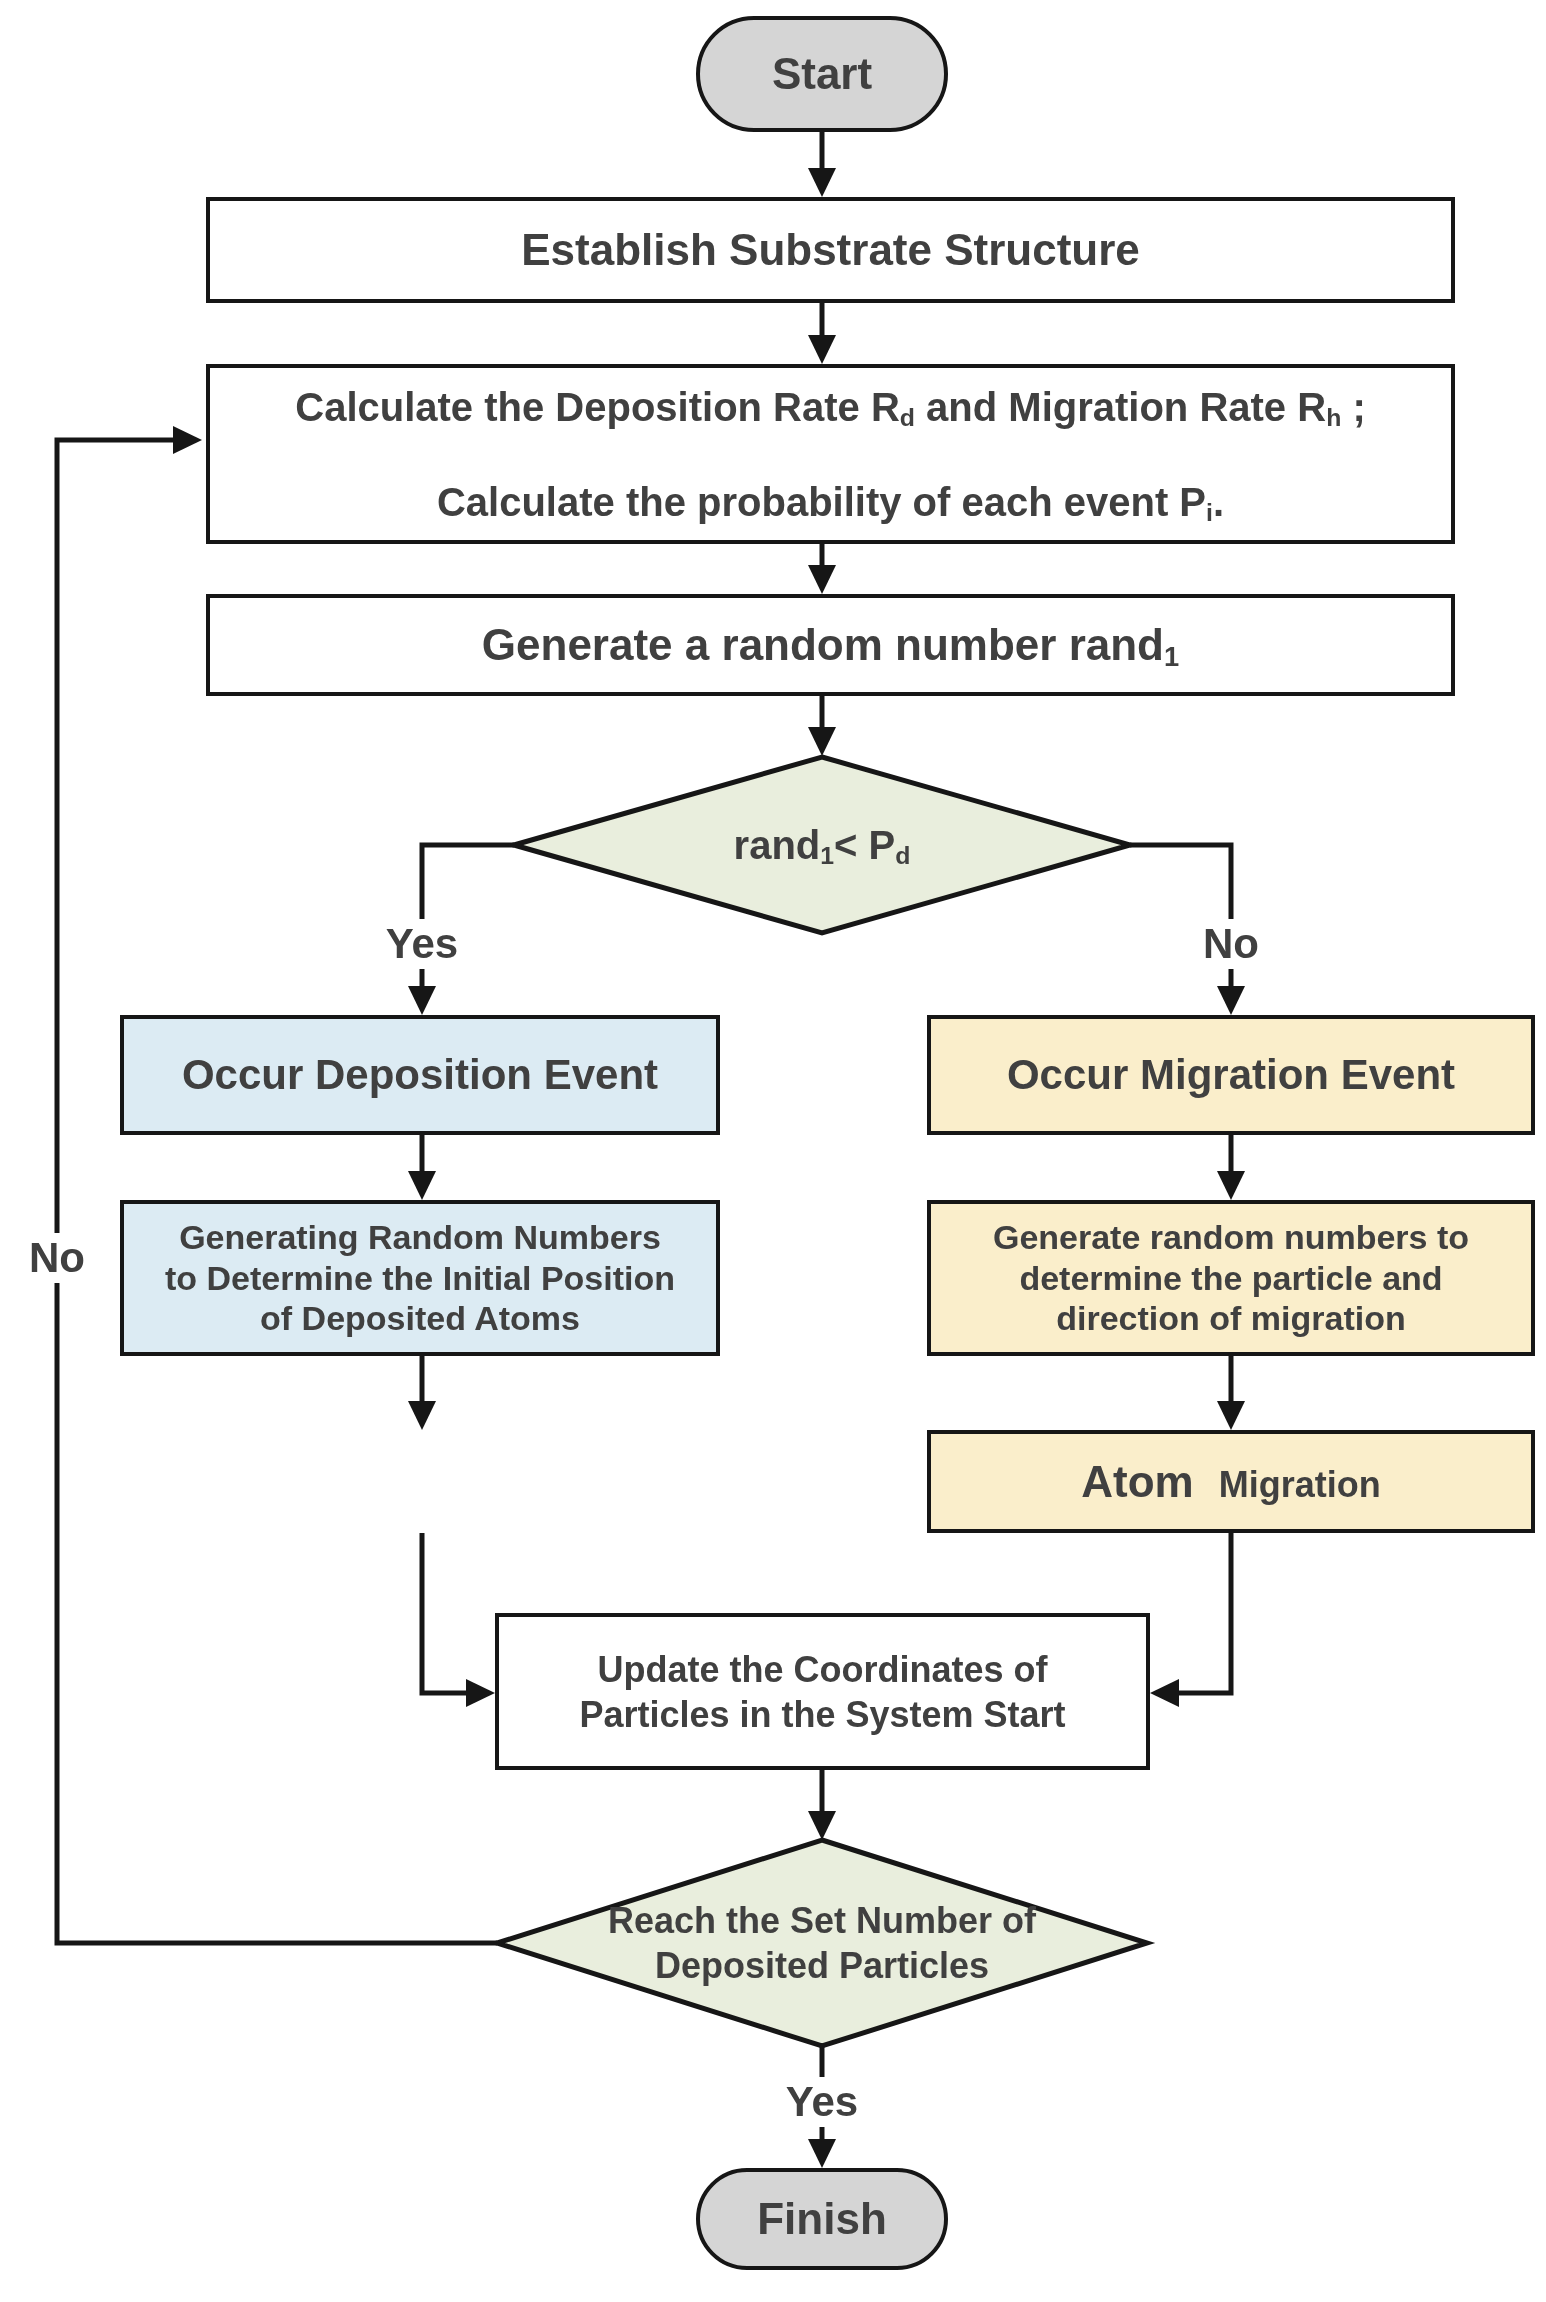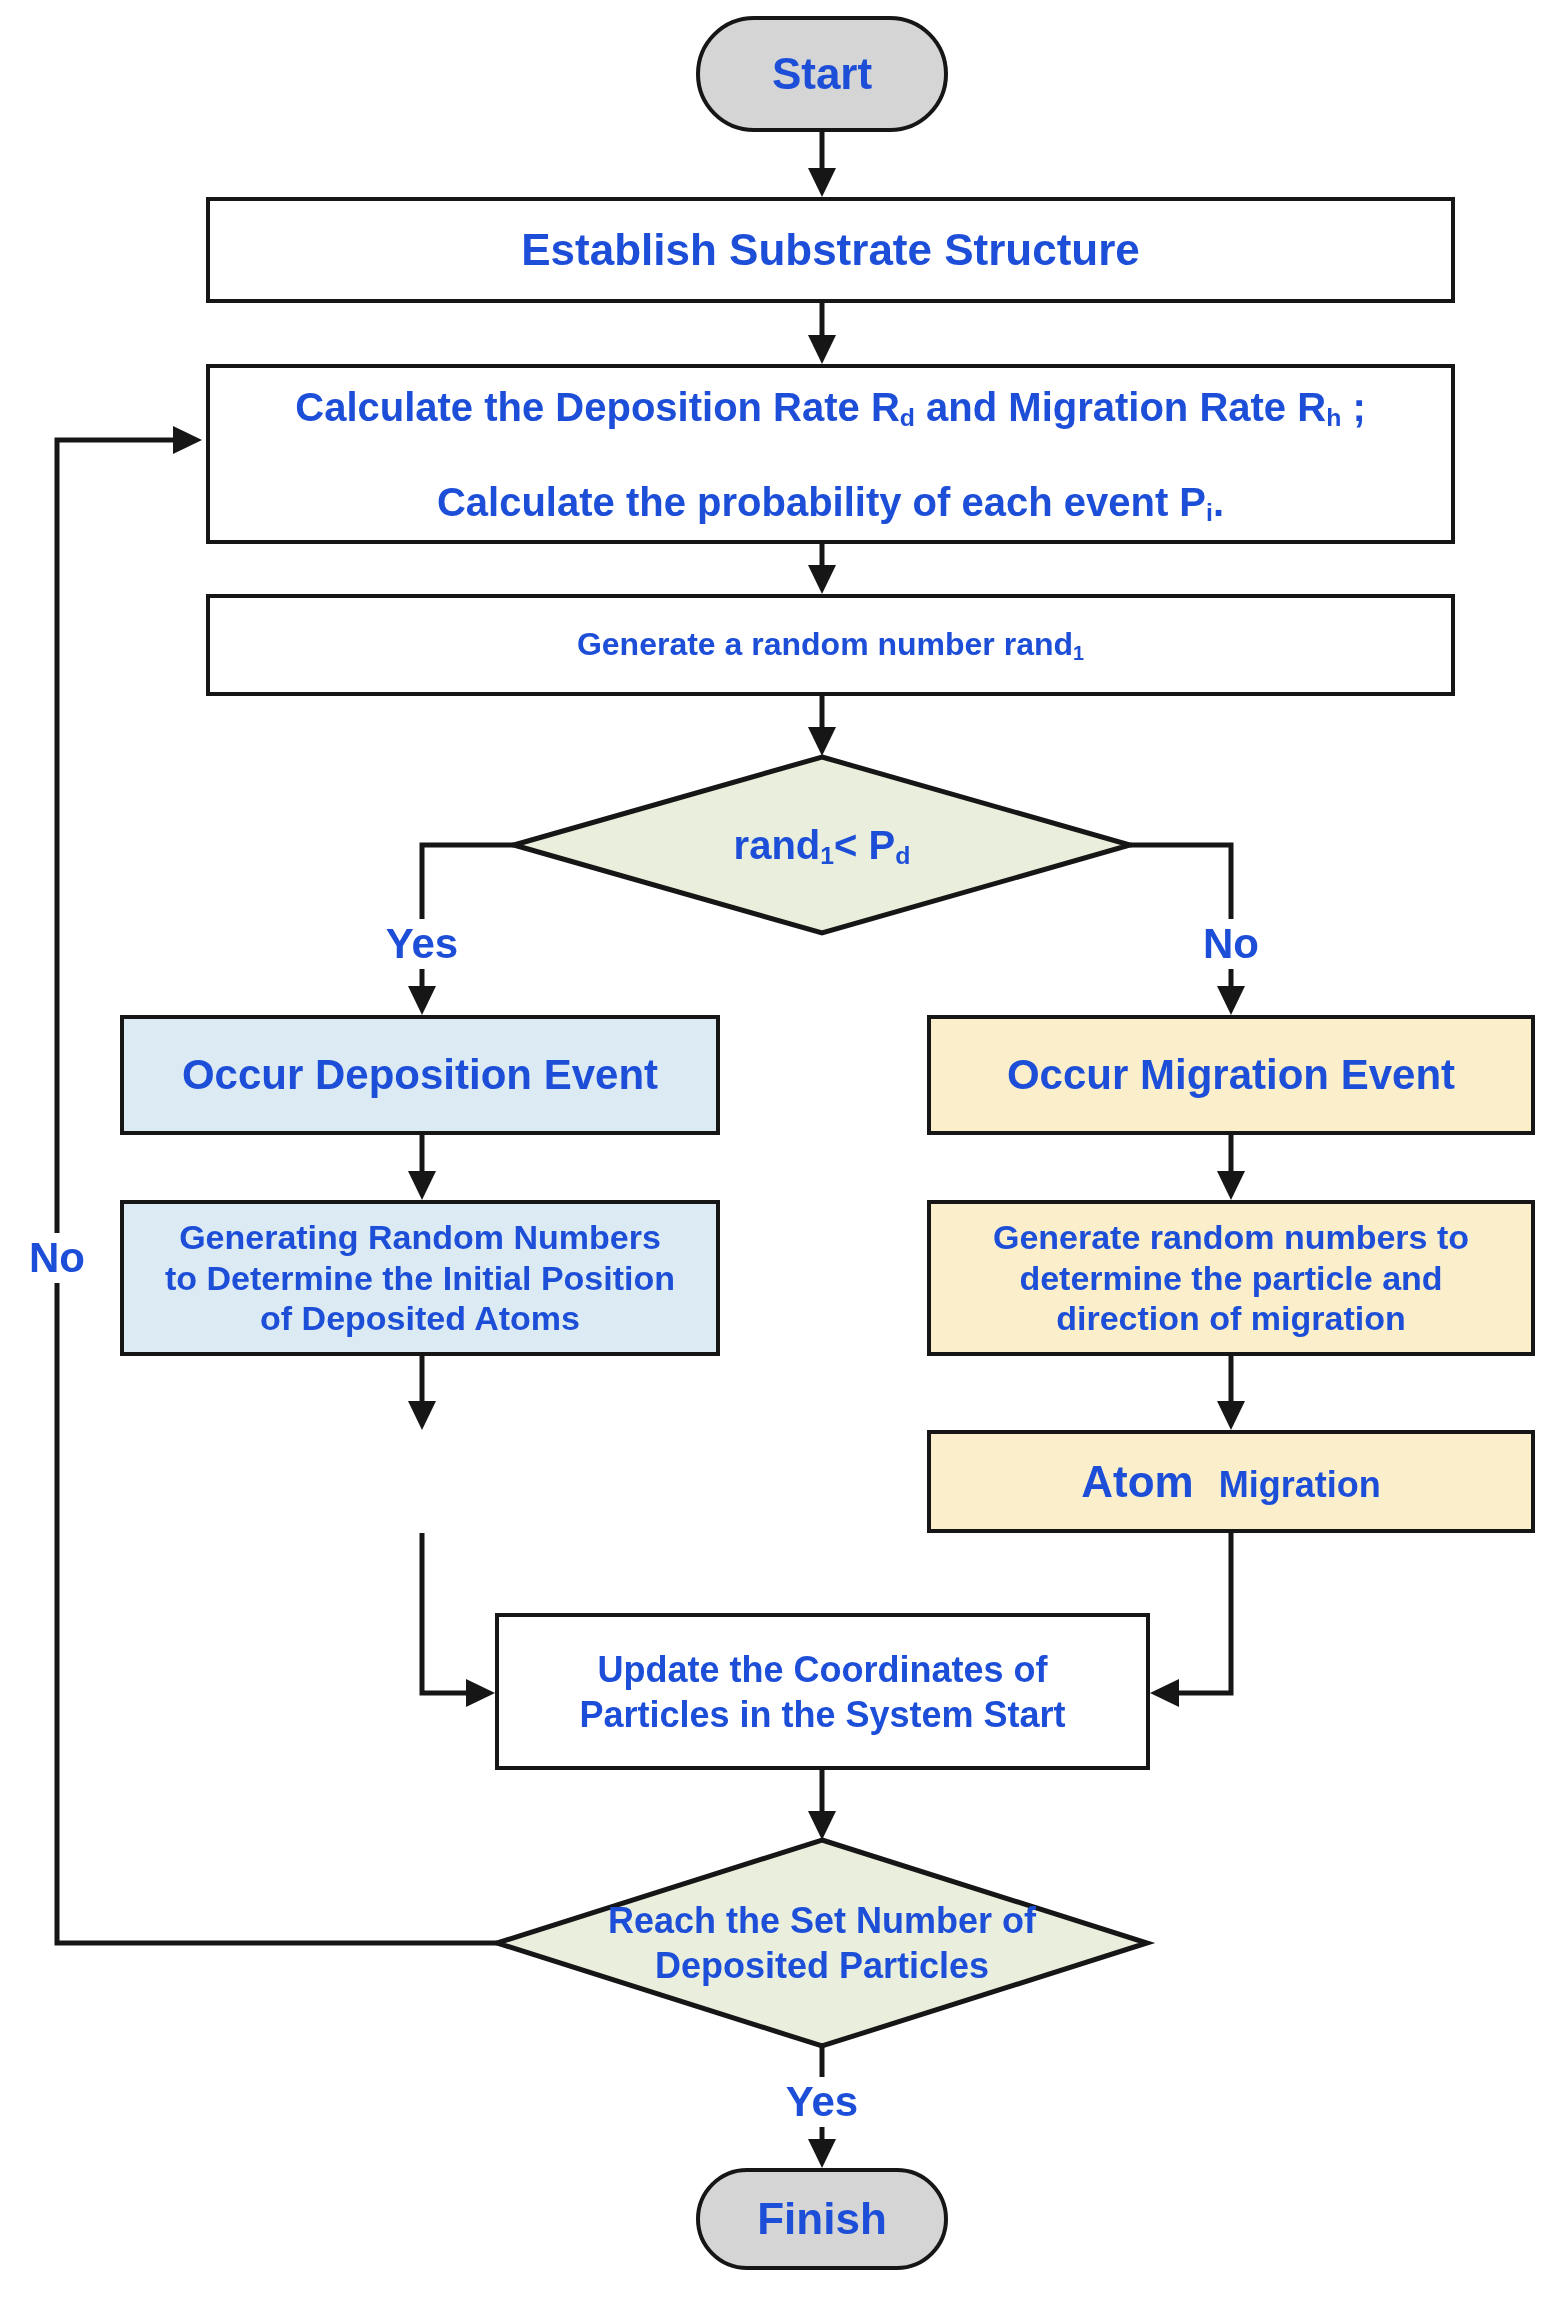--- a/index.html
+++ b/index.html
@@ -4,21 +4,21 @@
 <title>KMC Deposition Flowchart</title>
 <style>
   * { margin:0; padding:0; box-sizing:border-box; }
   html,body { background:#ffffff; }
   .canvas {
     position:relative;
     width:1546px; height:2302px;
     background:#ffffff;
     font-family:"Liberation Sans", sans-serif;
     font-weight:700;
-    color:#1d4ed8;
+    color:#404040;
     overflow:hidden;
   }
   .wires { position:absolute; left:0; top:0; width:1546px; height:2302px; z-index:1; }
   .node {
     position:absolute; z-index:2;
     border:4px solid #161616;
     display:flex; flex-direction:column;
     align-items:center; justify-content:center;
     text-align:center;
     line-height:1.22;
@@ -29,21 +29,21 @@
   .mig      { background:#faeecb; }
   .dtext {
     position:absolute; z-index:2;
     display:flex; flex-direction:column;
     align-items:center; justify-content:center;
     text-align:center;
   }
   .n-start     { left:696px;  top:16px;   width:252px;  height:116px; }
   .n-establish { left:206px;  top:197px;  width:1249px; height:106px; font-size:44px; }
   .n-calc      { left:206px;  top:364px;  width:1249px; height:180px; font-size:40px; line-height:1.3;gap:43px; }
-  .n-gen       { left:206px;  top:594px;  width:1249px; height:102px; font-size:32px; }
+  .n-gen       { left:206px;  top:594px;  width:1249px; height:102px; font-size:44px; }
   .d1-text     { left:522px;  top:757px;  width:600px;  height:176px; font-size:40px; }
   .n-od        { left:120px;  top:1015px; width:600px;  height:120px; font-size:42px; }
   .n-grd       { left:120px;  top:1200px; width:600px;  height:156px; font-size:34px; line-height:1.2; }
   .n-ad        { left:120px;  top:1430px; width:600px;  height:103px; font-size:42px; }
   .n-om        { left:927px;  top:1015px; width:608px;  height:120px; font-size:42px; }
   .n-grm       { left:927px;  top:1200px; width:608px;  height:156px; font-size:34px; line-height:1.2; }
   .n-am        { left:927px;  top:1430px; width:608px;  height:103px; font-size:44px; }
   .n-update    { left:495px;  top:1613px; width:655px;  height:157px; font-size:36px; line-height:1.25; }
   .d2-text     { left:522px;  top:1840px; width:600px;  height:206px; font-size:36px; line-height:1.25; }
   .n-finish    { left:696px;  top:2168px; width:252px;  height:102px; border-radius:51px; }

